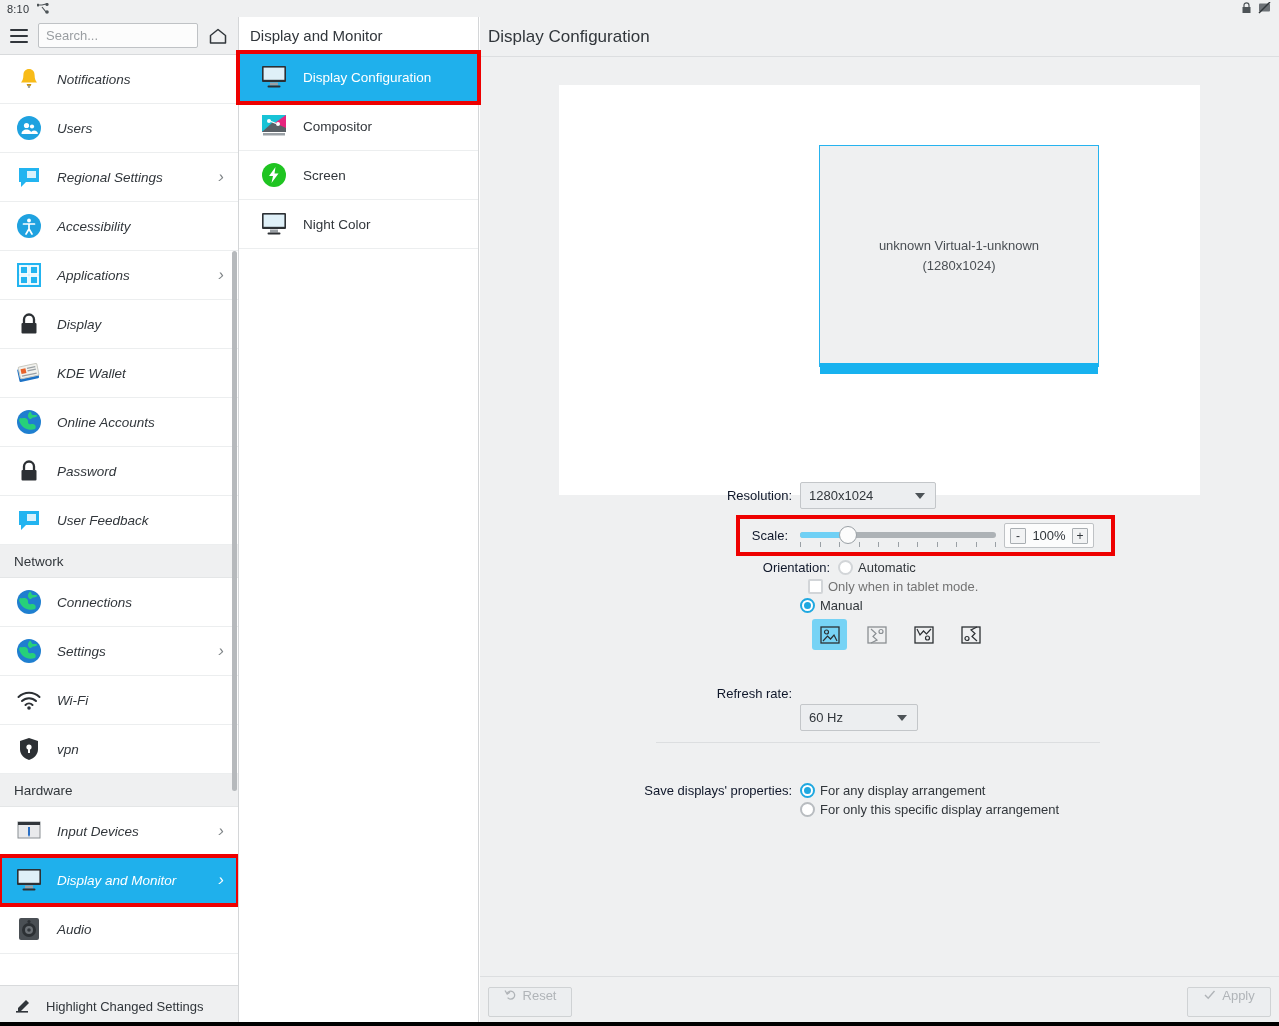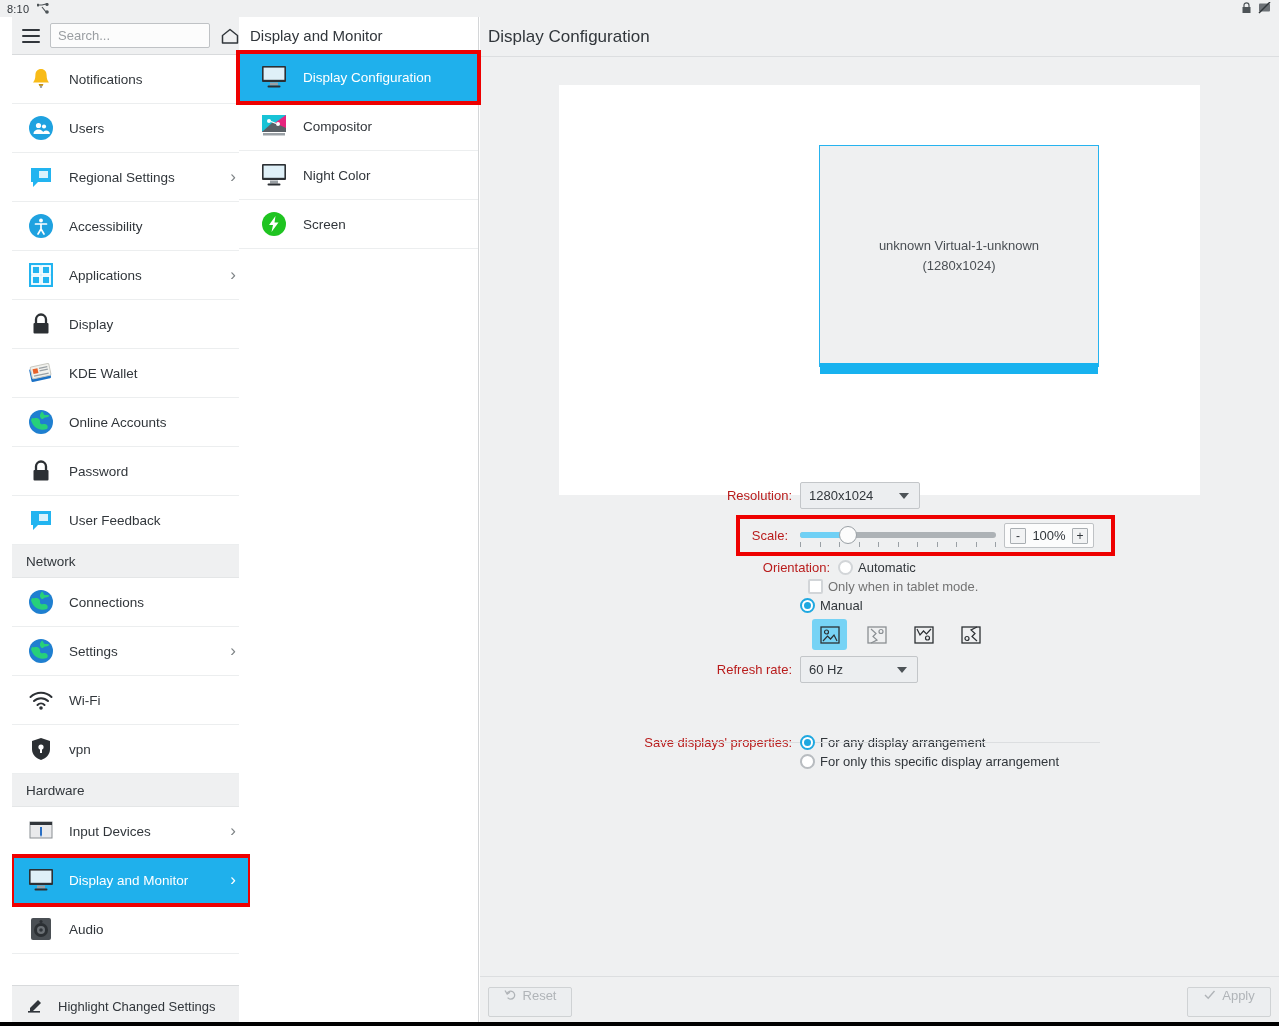--- a/index.html
+++ b/index.html
@@ -16,21 +16,21 @@
     position: absolute; top: 0; left: 0; width: 1279px; height: 17px;
     background: #eff0f1; display: flex; align-items: center;
     font-size: 11px; color: #31363b;
   }
   .sysbar .clock { margin-left: 7px; letter-spacing: .2px; }
   .sysbar .sysicon { margin-left: 8px; display: flex; align-items: center; }
   .sysbar .right { margin-left: auto; display: flex; align-items: center; gap: 6px; margin-right: 8px; }
 
   
   .sidebar {
-    position: absolute; top: 17px; left: 12px; width: 239px; height: 1009px;
+    position: absolute; top: 17px; left: 0; width: 239px; height: 1009px;
     background: #ffffff; border-right: 1px solid #d4d6d8;
     display: flex; flex-direction: column;
   }
   .sb-toolbar {
     height: 38px; flex: 0 0 38px; background: #eff0f1;
     border-bottom: 1px solid #d8dadc;
     display: flex; align-items: center; padding: 0 8px; gap: 8px;
   }
   .hamburger { width: 22px; height: 22px; display: flex; flex-direction: column;
     justify-content: center; gap: 4px; cursor: pointer; padding: 0 2px; }
@@ -47,20 +47,21 @@
   .home-btn { width: 24px; height: 24px; display: flex; align-items: center;
     justify-content: center; cursor: pointer; }
 
   .sb-scroll { flex: 1; position: relative; overflow: hidden; background:#fff; }
   .sb-list { position: absolute; top: 0; left: 0; right: 0; }
 
   .sb-item {
     height: 49px; display: flex; align-items: center; padding: 0 10px 0 14px;
     border-bottom: 1px solid #eceeef; cursor: pointer; background: #ffffff;
     position: relative;
+    font-style: italic;
   }
   .sb-item .ico { width: 29px; height: 29px; flex: 0 0 29px; margin-right: 14px;
     display: flex; align-items: center; justify-content: center; }
   .sb-item .lbl { font-size: 13.5px; color: #31363b; flex: 1; }
   .sb-item .chev { color: #7f8487; font-size: 17px; font-weight: 300; margin-right: 4px; }
   .sb-item.sel { background: #1fb0ec; }
   .sb-item.sel .lbl { color: #ffffff; }
   .sb-item.sel .chev { color: #ffffff; }
   .sb-item.redbox { outline: 4px solid #ee0000; outline-offset: -2px; z-index: 5; }
 
@@ -122,35 +123,35 @@
   }
   .screen-rect .txt {
     position: absolute; left: 0; right: 0; top: 50%; transform: translateY(-50%);
     text-align: center; font-size: 13px; color: #4a4f54; line-height: 20px;
   }
 
   .form { position: absolute; left: 0; top: 425px; width: 799px; }
   .row { display: flex; align-items: center; margin-bottom: 6px; }
   .row .rlabel {
     width: 320px; text-align: right; padding-right: 8px;
-    font-size: 13px; color: #b91c1c;
+    font-size: 13px; color: #0f172a;
   }
 
   .combo {
     height: 27px; background: #eceef0; border: 1px solid #c3c6c9; border-radius: 2px;
     display: flex; align-items: center; padding: 0 4px 0 8px;
     font-size: 13px; color: #31363b; cursor: pointer; position: relative;
   }
   .combo .ctext { overflow: hidden; white-space: nowrap; }
   .combo .arrow {
     width: 0; height: 0; border-left: 5px solid transparent; border-right: 5px solid transparent;
     border-top: 6px solid #4d5357; margin-left: auto; margin-right: 6px;
   }
-  .combo-res { width: 120px; }
-  .combo-rr  { width: 118px; }
+  .combo-res { width: 136px; }
+  .combo-rr  { width: 118px; margin-top: 48px; }
 
   .scale-wrap {
     display: flex; align-items: center; position: relative;
     border: 4px solid #ee0000; padding: 4px 8px 4px 0; margin-left: -8px;
     width: 363px; box-sizing: content-box;
   }
   .scale-wrap .rlabel { width: 56px; }
   .slider { position: relative; width: 196px; height: 22px; margin-left: 4px; }
   .slider .track {
     position: absolute; top: 7px; left: 0; width: 100%; height: 6px;
@@ -493,37 +494,37 @@
               <circle cx="8" cy="7" r="2" fill="#fff"></circle>
               <circle cx="17" cy="10" r="2" fill="#fff"></circle>
               <path d="M10 7.5 15 9.5" stroke="#fff" stroke-width="1.3"></path>
               <rect x="2" y="19" width="22" height="2.5" fill="#9aa0a5"></rect>
             </svg>
           </span>
           <span class="lbl">Compositor</span>
         </div>
         <div class="mid-item">
           <span class="ico">
+            <svg width="26" height="26" viewBox="0 0 26 26">
+              <circle cx="13" cy="13" r="12" fill="#1fc421"></circle>
+              <path d="M14.5 5 8 14h4l-1.5 7 7-9.5h-4z" fill="#fff"></path>
+            </svg>
+          </span>
+          <span class="lbl">Screen</span>
+        </div>
+        <div class="mid-item">
+          <span class="ico">
             <svg width="26" height="24" viewBox="0 0 26 24">
               <rect x="1" y="1" width="24" height="16" rx="1" fill="#2c3034"></rect>
               <rect x="2.6" y="2.6" width="20.8" height="12.2" fill="#dff0f8"></rect>
               <rect x="9" y="17.5" width="8" height="3" fill="#9aa0a5"></rect>
               <rect x="6.5" y="20.5" width="13" height="2" rx="1" fill="#2c3034"></rect>
             </svg>
           </span>
           <span class="lbl">Night Color</span>
-        </div>
-        <div class="mid-item">
-          <span class="ico">
-            <svg width="26" height="26" viewBox="0 0 26 26">
-              <circle cx="13" cy="13" r="12" fill="#1fc421"></circle>
-              <path d="M14.5 5 8 14h4l-1.5 7 7-9.5h-4z" fill="#fff"></path>
-            </svg>
-          </span>
-          <span class="lbl">Screen</span>
         </div>
       </div>
     <div class="cursor-dot"></div>
   </div>
 
   <div class="main">
     <div class="main-header">Display Configuration</div>
 
     <div class="main-body">
 

